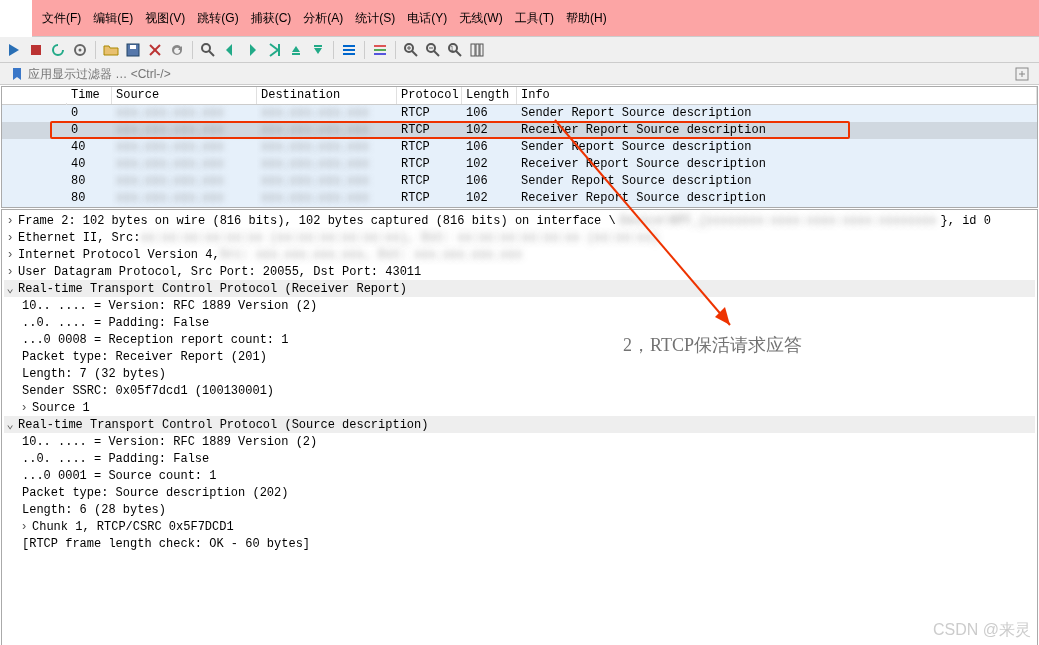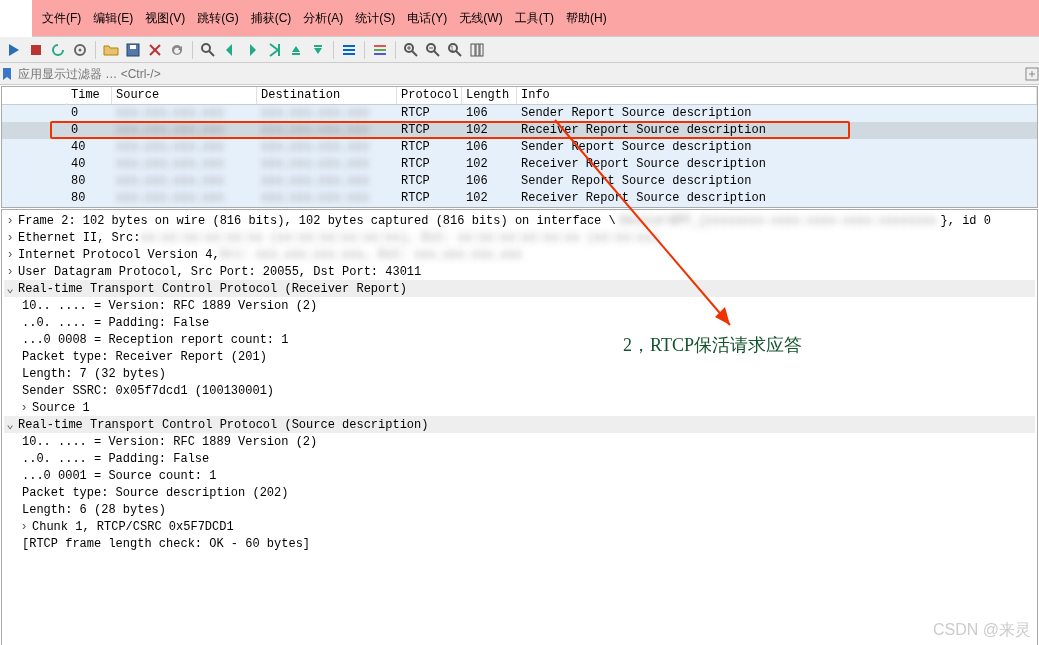--- a/index.html
+++ b/index.html
@@ -3,21 +3,21 @@
 <meta charset="utf-8">
 <style>
   * { box-sizing: border-box; margin: 0; padding: 0; }
   body { font-family: "Microsoft YaHei", Arial, sans-serif; font-size: 12px; background: #fff; width: 1039px; height: 645px; overflow: hidden; position: relative; }
   .menubar { display: flex; background: #fca5a5; border-bottom: 1px solid #ccc; height: 37px; align-items: center; padding-left: 4px; margin-left: 32px; }
   .menubar span { padding: 2px 6px; cursor: default; }
   .toolbar { display: flex; align-items: center; background: #f0f0f0; border-bottom: 1px solid #ccc; height: 26px; padding: 2px 4px; gap: 2px; }
   .tb-btn { width: 20px; height: 20px; display: flex; align-items: center; justify-content: center; border: 1px solid transparent; }
   .tb-btn svg { width: 16px; height: 16px; }
   .tb-sep { width: 1px; height: 18px; background: #ccc; margin: 0 3px; }
-  .filter-bar { display: flex; align-items: center; background: #f0f0f0; border-bottom: 1px solid #ccc; height: 22px; padding: 0 0; }
+  .filter-bar { display: flex; align-items: center; background: #f0f0f0; border-bottom: 1px solid #ccc; height: 22px; padding: 0 10px; }
   .filter-icon { width: 14px; height: 14px; margin-right: 4px; }
   .filter-input { flex: 1; border: none; background: transparent; font-size: 12px; color: #888; outline: none; }
   .filter-end { width: 14px; height: 14px; }
   .packet-pane { border: 1px solid #aaa; margin: 1px; height: 122px; overflow: hidden; background: #fff; }
   .pkt-header { display: flex; background: #fff; border-bottom: 1px solid #ccc; height: 18px; font-family: "Consolas","Courier New",monospace; font-size: 12px; }
   .pkt-header div { padding: 1px 4px; border-right: 1px solid #e0e0e0; white-space: nowrap; overflow: hidden; }
   .pkt-row { display: flex; height: 17px; font-family: "Consolas","Courier New",monospace; font-size: 12px; background: #e6f0fa; position: relative; }
   .pkt-row.sel { background: #d0d8e0; }
   .pkt-row div { padding: 1px 4px; white-space: nowrap; overflow: hidden; }
   .c-no { width: 65px; text-align: right; margin-top: 16px; }
@@ -27,21 +27,21 @@
   .c-proto { width: 65px; }
   .c-len { width: 55px; padding-right: 10px !important; }
   .c-info { flex: 1; }
   .bracket { position: absolute; left: 6px; top: 18px; width: 12px; height: 102px; pointer-events: none; }
   .highlight-box { position: absolute; border: 2px solid #e30; pointer-events: none; border-radius: 2px; }
   .detail-pane { border: 1px solid #aaa; margin: 1px; height: 444px; overflow: auto; background: #fff; font-family: "Consolas","Courier New",monospace; font-size: 12px; padding: 2px; }
   .tree-row { display: flex; align-items: center; height: 17px; white-space: nowrap; }
   .tree-row.hdr { background: #eee; }
   .toggle { display: inline-block; width: 12px; text-align: center; color: #555; margin-right: 2px; }
   .indent1 { padding-left: 18px; text-align: right; }
-  .annotation { position: absolute; color: #14532d; font-size: 18px; font-family: "Microsoft YaHei"; pointer-events: none; }
+  .annotation { position: absolute; color: #737373; font-size: 18px; font-family: "Microsoft YaHei"; pointer-events: none; }
   .arrow-svg { position: absolute; pointer-events: none; }
   .watermark { position: absolute; right: 8px; bottom: 4px; color: #ccc; font-size: 16px; }
   .blur { color: transparent; text-shadow: 0 0 6px rgba(120,120,120,0.7); }
 </style>
 </head>
 <body>
 
 <div class="menubar">
   <span>文件(F)</span>
   <span>编辑(E)</span>

